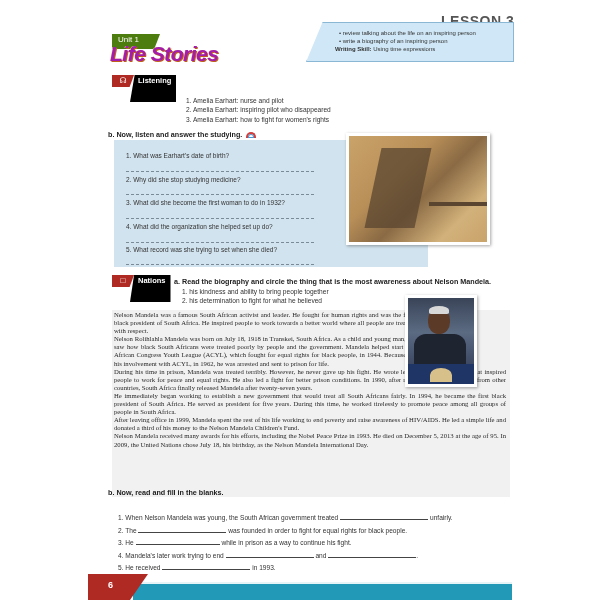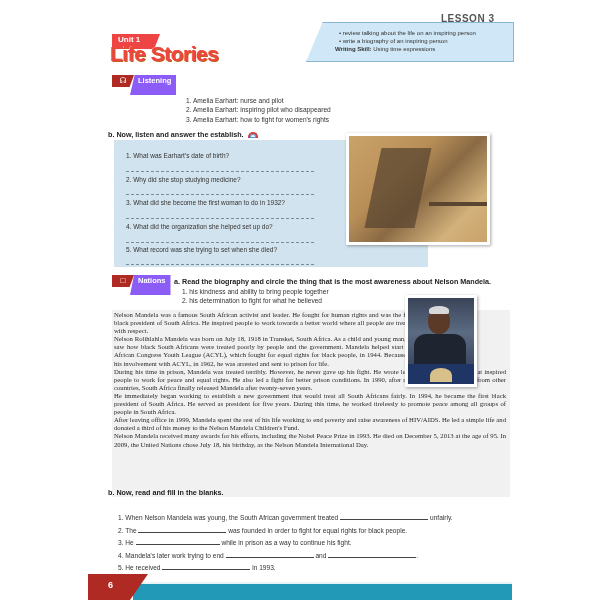--- a/index.html
+++ b/index.html
@@ -2,39 +2,39 @@
 <html><head>
 <meta charset="utf-8">
 <style>
   * { box-sizing: border-box; margin: 0; padding: 0; }
   html, body { width: 600px; height: 600px; background: #ffffff; overflow: hidden; }
   body { position: relative; font-family: "Liberation Sans", sans-serif; color: #2a2a2a; }
   .page { position: absolute; left: 0; top: 0; width: 600px; height: 600px; }
 
   
   .unit-tag { position: absolute; left: 112px; top: 34px; width: 48px; height: 15px;
-    background: #ef4444; color: #fff; font-size: 8px; font-weight: bold; line-height: 11px;
+    background: #4d7c0f; color: #fff; font-size: 8px; font-weight: normal; line-height: 11px;
     padding-left: 6px; clip-path: polygon(0 0, 100% 0, 88% 100%, 0 100%); }
   .unit-title { position: absolute; left: 110px; top: 42px; font-size: 21px; font-weight: bold;
-    color: #ef4444; letter-spacing: -0.5px;
+    font-style: italic; color: #a21caf; letter-spacing: -0.5px;
     text-shadow: 1px 1px 0 #c0601a, -0.5px -0.5px 0 #ffd08a; }
-  .lesson-label { position: absolute; left: 441px; top: 13px; font-size: 10px; font-weight: bold;
+  .lesson-label { position: absolute; left: 441px; top: 13px; font-size: 14px; font-weight: bold;
     color: #555; letter-spacing: 0.5px; }
   .lesson-box { position: absolute; left: 306px; top: 22px; width: 208px; height: 40px;
     background: #cfe7f6; border: 1px solid #8ab8d4; box-shadow: 1px 2px 2px rgba(0,0,0,0.25);
     clip-path: polygon(8% 0, 100% 0, 100% 100%, 0 100%); font-size: 6px; color: #333;
     padding: 6px 6px 0 28px; line-height: 8px; }
   .lesson-box .obj { padding-left: 4px; }
   .lesson-box .skill b { font-weight: bold; }
 
   
   .badge { position: absolute; height: 12px; display: flex; }
   .badge .ico { width: 22px; height: 12px; background: #b02a24; color: #fff; font-size: 8px;
     text-align: center; line-height: 12px; clip-path: polygon(0 0, 100% 0, 80% 100%, 0 100%); }
-  .badge .lbl { height: 20px; background: #8b5cf6; color: #fff; font-size: 7.5px; font-weight: bold;
+  .badge .lbl { height: 27px; background: #000000; color: #fff; font-size: 7.5px; font-weight: bold;
     line-height: 12px; padding: 0 5px 0 8px; margin-left: -4px;
     clip-path: polygon(10% 0, 100% 0, 100% 100%, 0 100%); }
 
   .q-head { position: absolute; font-size: 7.2px; font-weight: bold; color: #222; line-height: 9px; }
   .opt-list { position: absolute; font-size: 6.6px; color: #333; line-height: 9.3px; }
   .rainbow { display: inline-block; width: 10px; height: 6px; border-radius: 6px 6px 0 0;
     border: 2px solid #d04040; border-bottom: none; vertical-align: middle; margin-left: 2px;
     box-shadow: inset 0 0 0 1px #4a9ad8; }
 
   
@@ -97,21 +97,21 @@
     <span class="ico">☊</span>
     <span class="lbl">Listening</span>
   </div>
   <div class="opt-list" style="left:186px; top:96px;">
     <div>1. Amelia Earhart: nurse and pilot</div>
     <div>2. Amelia Earhart: inspiring pilot who disappeared</div>
     <div>3. Amelia Earhart: how to fight for women's rights</div>
   </div>
 
   <div class="q-head" style="left:108px; top:130px;">
-    <span>b. Now, listen and answer the establish.</span>
+    <span>b. Now, listen and answer the studying.</span>
     <span class="rainbow"></span>
   </div>
 
   <div class="qbox">
     <div class="qitem" style="top:12px;">1. What was Earhart's date of birth?</div>
     <div class="qline" style="top:31px;"></div>
     <div class="qitem" style="top:36px;">2. Why did she stop studying medicine?</div>
     <div class="qline" style="top:54px;"></div>
     <div class="qitem" style="top:59px;">3. What did she become the first woman to do in 1932?</div>
     <div class="qline" style="top:78px;"></div>

